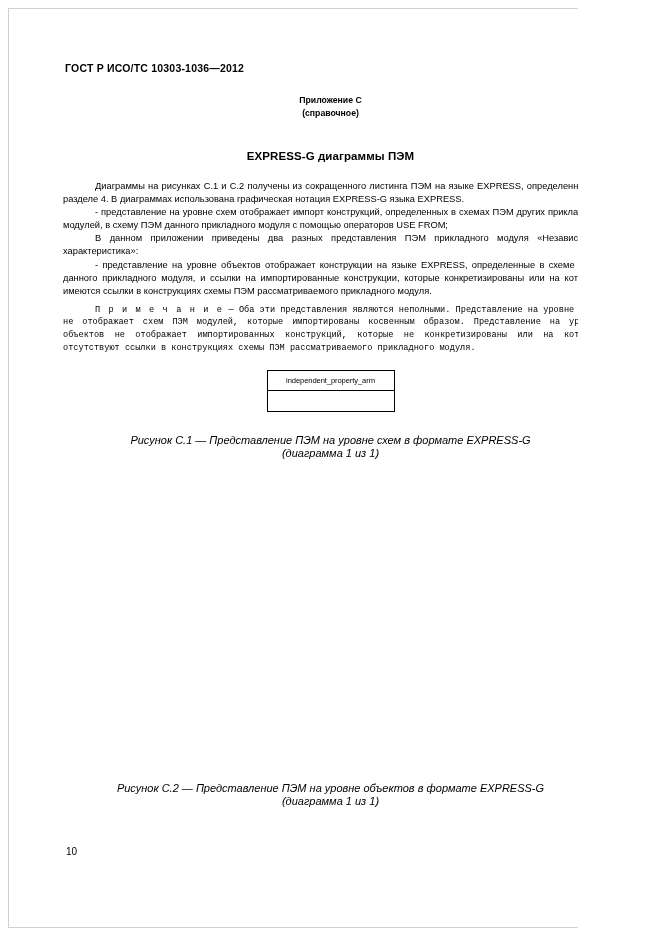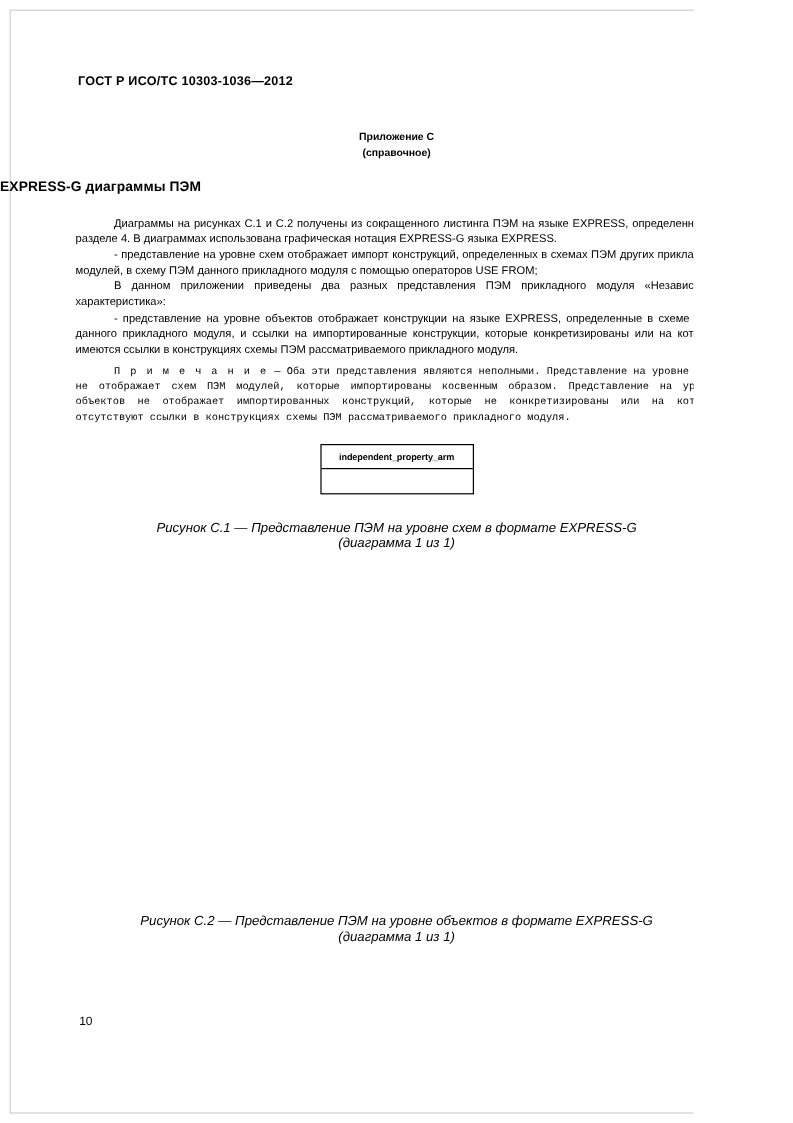--- a/index.html
+++ b/index.html
@@ -39,33 +39,34 @@
     font-size: 10.5px;
     font-weight: bold;
     letter-spacing: 0.2px;
     white-space: nowrap;
   }
 
   
   .annex-block {
     position: absolute;
     left: 0;
-    top: 108px;
+    top: 94px;
     width: 661px;
     text-align: center;
     font-size: 8.7px;
     font-weight: bold;
     line-height: 12.5px;
   }
 
   .section-title {
     position: absolute;
     left: 0;
     top: 150px;
     width: 661px;
+    text-align: center;
     font-size: 11.5px;
     font-weight: bold;
     letter-spacing: 0.1px;
   }
 
   
   .body-text {
     position: absolute;
     left: 63px;
     top: 180px;
@@ -104,41 +105,41 @@
     margin: 0 auto;
     width: 128px;
     border: 1.6px solid #000;
     box-sizing: border-box;
     background: #fff;
   }
   .fig1-box .cell-top {
     height: 19px;
     border-bottom: 1.6px solid #000;
     font-size: 7.6px;
-    font-weight: bold;
+    font-weight: normal;
     display: flex;
     align-items: center;
     justify-content: center;
     letter-spacing: -0.1px;
   }
   .fig1-box .cell-bottom {
     height: 20px;
   }
 
   .caption {
     position: absolute;
     left: 0;
     width: 661px;
     text-align: center;
     font-size: 11px;
     line-height: 12.5px;
     font-style: italic;
   }
   .caption-1 { top: 434px; }
-  .caption-2 { top: 762px; }
+  .caption-2 { top: 782px; }
 
   
   .fig2-wrap {
     position: absolute;
     left: 0;
     top: 470px;
     width: 661px;
     height: 285px;
   }
   .fig2-svg {

